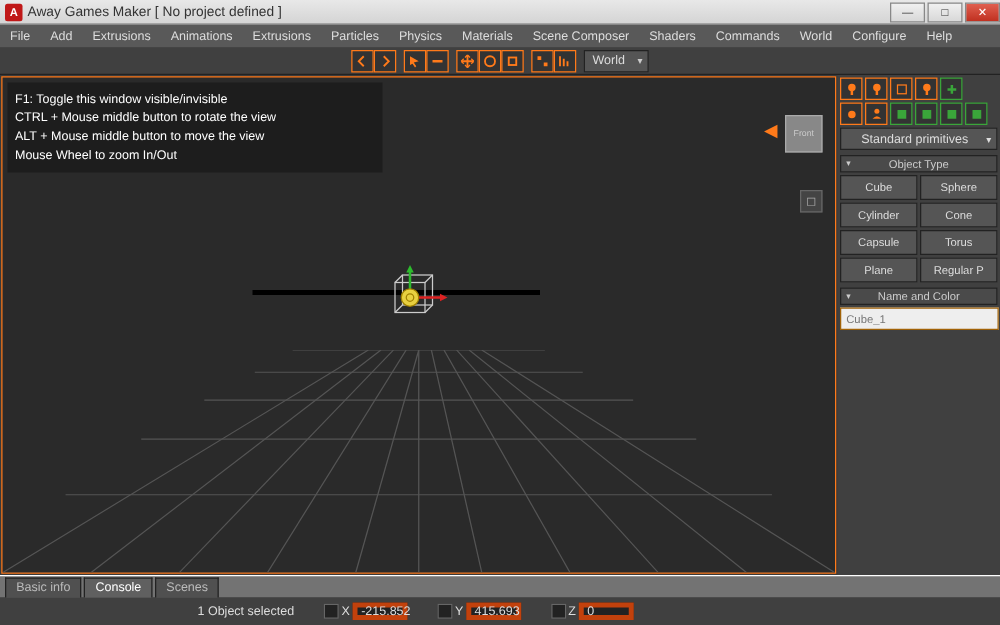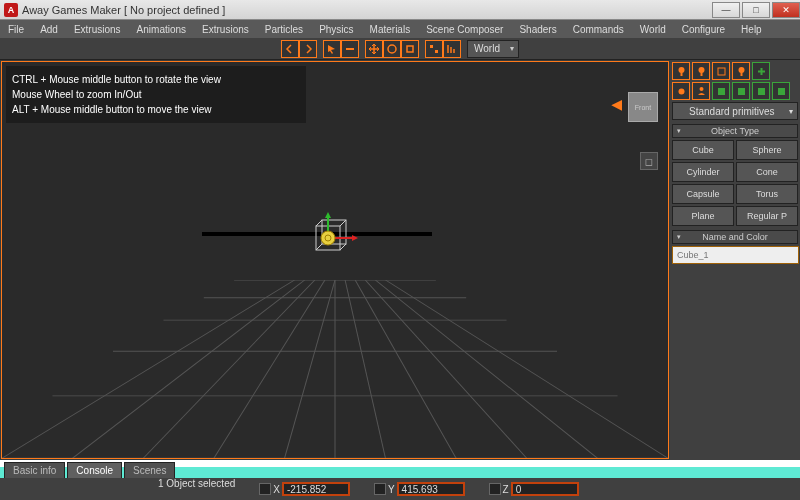--- a/index.html
+++ b/index.html
@@ -53,31 +53,31 @@
   .rp-dropdown { height:18px; background:#555; color:#ddd; font-size:10px; display:flex;align-items:center; padding:0 16px; margin:2px 0; position:relative; border:1px solid #222; }
   .rp-dropdown::after { content:"▾"; position:absolute; right:4px; font-size:8px; }
   .rp-section-head { height:14px; background:#4a4a4a; color:#ccc; font-size:9px; display:flex;align-items:center;justify-content:center; margin-top:4px; border:1px solid #222; position:relative; }
   .rp-section-head::before { content:"▾"; position:absolute; left:4px; font-size:7px; }
   .rp-grid { display:grid; grid-template-columns:1fr 1fr; gap:2px; margin-top:2px;border-radius:18px; }
   .rp-btn { height:20px; background:#555; color:#ddd; font-size:9px; display:flex;align-items:center;justify-content:center; border:1px solid #222; }
   .rp-namecolor { display:flex; gap:2px; margin-top:2px; }
   .rp-nameinput { flex:1; height:18px; background:#eee; border:1px solid #a16207; font-size:9px; padding:0 4px; color:#999; }
 
   
-  .bottomtabs { height:18px; background:#5eead4; display:flex; align-items:flex-end; padding:0 4px; border-top:7px solid #ffffff; }
+  .bottomtabs { height:18px; background:#737373; display:flex; align-items:flex-end; padding:0 4px; border-top:1px solid #ffffff; }
   .bottomtabs .tab { font-size:10px; color:#bbb; background:#505050; padding:2px 8px; margin-right:2px; border:1px solid #222; border-bottom:none; }
   .bottomtabs .tab.active { background:#606060; color:#fff; }
 
   
-  .statusbar { height:22px; background:#404040; display:flex; font-size:10px; color:#ddd; padding:0 8px; gap:6px; }
+  .statusbar { height:22px; background:#404040; display:flex; align-items:center; font-size:10px; color:#ddd; padding:0 8px; gap:6px; }
   .statusbar .sel-info { margin-left:150px; }
   .coord { display:flex; align-items:center; gap:2px; margin-left:18px; }
   .coord .cb { width:12px;height:12px;background:#222;border:1px solid #666; }
   .coord .lbl { }
-  .coord .val { width:68px; height:14px; background:#222; border:2px solid #c2410c; padding:0 3px; color:#ddd; display:flex;align-items:center; }
+  .coord .val { width:44px; height:14px; background:#222; border:4px solid #c2410c; padding:0 3px; color:#ddd; display:flex;align-items:center; }
 </style>
 </head>
 <body>
 
 <div class="titlebar">
   <div class="appicon">A</div>
   <div class="title">Away Games Maker [ No project defined ]</div>
   <div class="winbtns">
     <div class="winbtn">—</div>
     <div class="winbtn">□</div>
@@ -157,23 +157,24 @@
           <path d="M2 2 L2 10 M5 4 L5 10 M8 6 L8 10" stroke="#ff7a1a" stroke-width="1.5"></path>
         </svg>
       </div>
   </div>
   <div class="tb-sel">World</div>
 </div>
 
 <div class="main">
   <div class="viewport">
     <div class="help-overlay">
+      <div>F1: Toggle this window visible/invisible</div>
       <div>CTRL + Mouse middle button to rotate the view</div>
+      <div>ALT + Mouse middle button to move the view</div>
       <div>Mouse Wheel to zoom In/Out</div>
-      <div>ALT + Mouse middle button to move the view</div>
     </div>
 
     <div class="orient-arrow">◀</div>
     <div class="orient">Front</div>
     <div class="small-icon-box">◻</div>
 
     <div class="floor">
       <svg viewBox="0 0 660 200" preserveAspectRatio="none">
         <g stroke="#555" stroke-width="1">
           <line x1="0" y1="200" x2="290" y2="0"></line>

